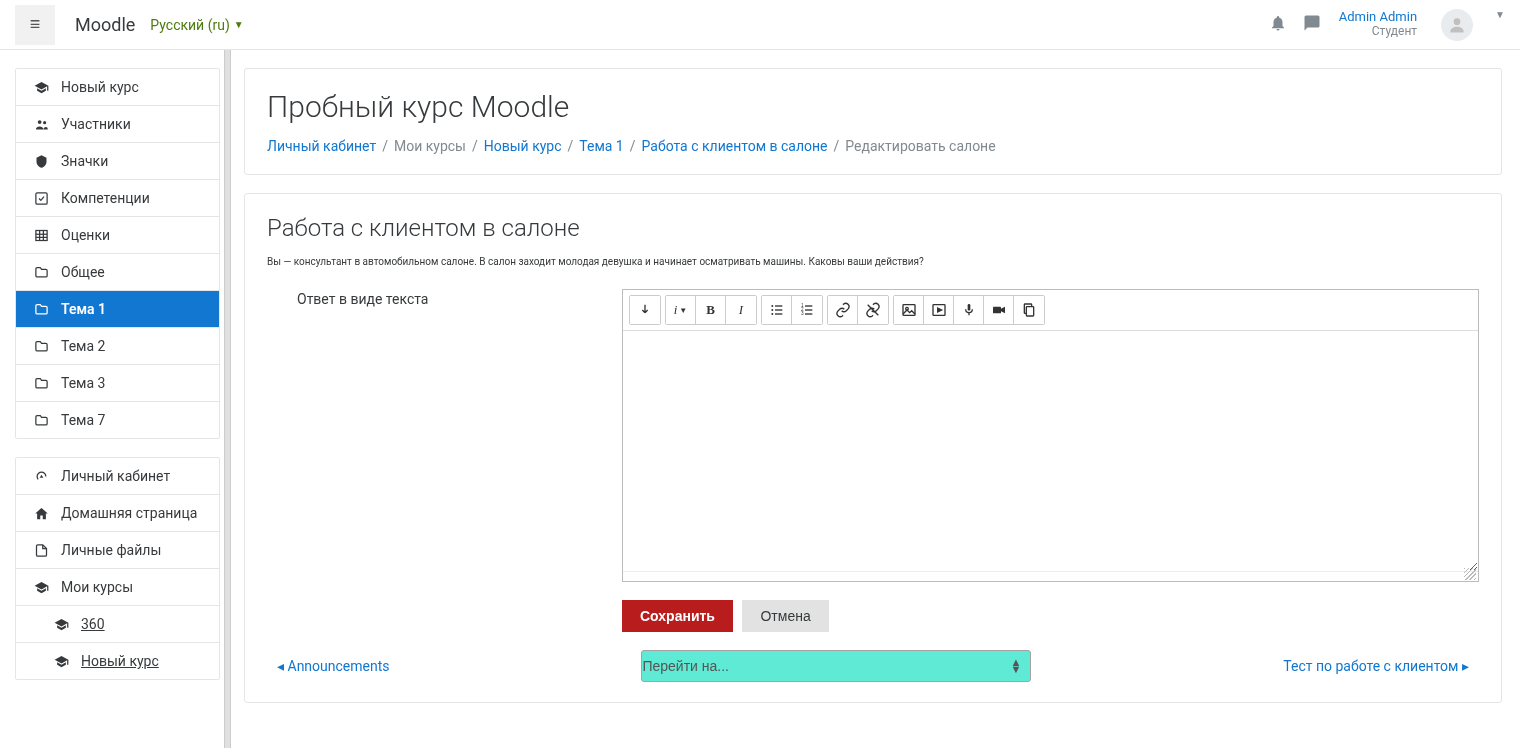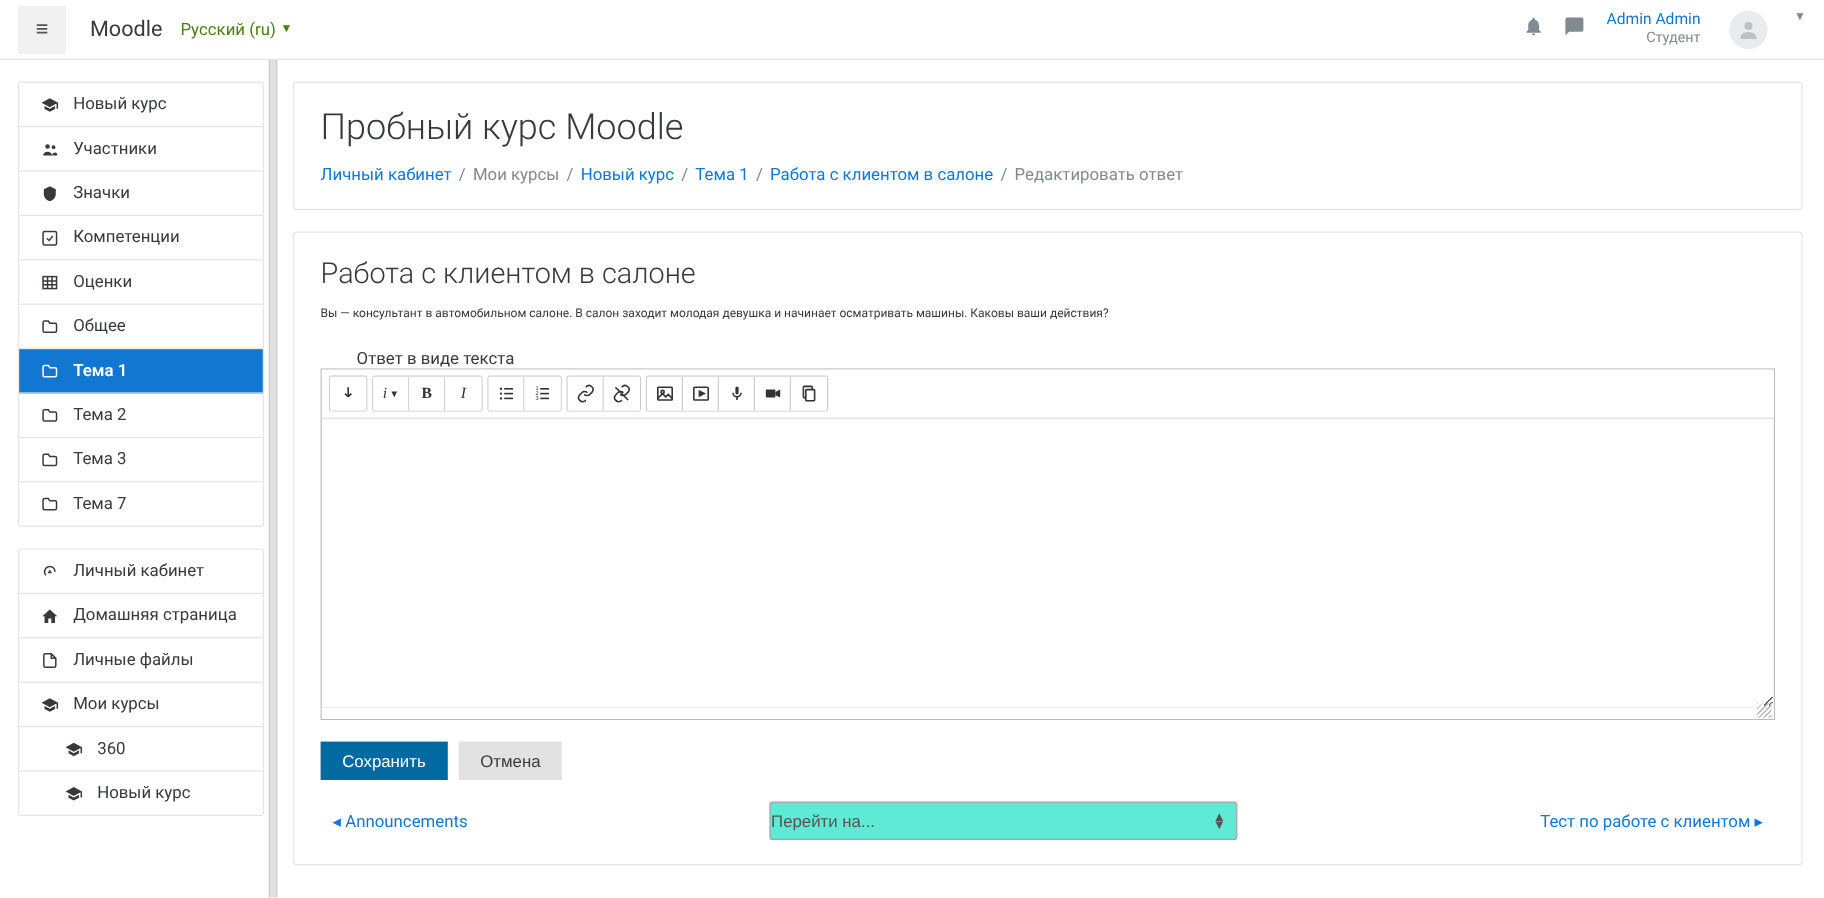--- a/index.html
+++ b/index.html
@@ -18,52 +18,52 @@
 .avatar { width: 32px; height: 32px; border-radius: 50%; background: #e9ecef; display:flex; align-items:center; justify-content:center; }
 .caret-down { margin-left: 6px; color: #818a91; font-size: 10px; cursor: pointer; }
 
 .page-body { display: flex; height: calc(748px - 50px); }
 .drawer { width: 220px; background: #fff; overflow-y: auto; padding: 18px 0 18px 15px; }
 .drawer-section { border: 1px solid #e5e5e5; border-radius: 2px; margin-bottom: 18px; }
 .drawer-item { display: flex; align-items: center; padding: 10px 15px; border-bottom: 1px solid #e5e5e5; color: #373a3c; text-decoration: none; cursor: pointer; font-size: 14px; }
 .drawer-item:last-child { border-bottom: none; }
 .drawer-item.active { background: #1177d1; color: #fff; font-weight: 600; }
 .drawer-item .icon { width: 20px; margin-right: 10px; display: inline-flex; align-items: center; justify-content: center; font-size: 14px; }
-.drawer-item.indent { padding-left: 35px; }
+.drawer-item.indent { padding-left: 35px; text-decoration: underline; }
 
 .splitter { width: 14px; background: transparent; display:flex; justify-content:center; }
 .splitter-inner { width: 7px; background: #e0e0e0; border-left:1px solid #ccc; border-right:1px solid #ccc; }
 
 .main { flex: 1; overflow-y: auto; padding: 18px 18px 18px 10px; }
 .card { border: 1px solid #e5e5e5; border-radius: 3px; padding: 20px 22px; margin-bottom: 18px; background: #fff; }
 .course-title { font-size: 30px; font-weight: 300; color: #373a3c; margin-bottom: 14px; }
 .breadcrumb { font-size: 14px; color: #818a91; }
 .breadcrumb a { color: #1177d1; text-decoration: none; }
 .breadcrumb .sep { margin: 0 6px; color: #818a91; }
 
 .activity-title { font-size: 24px; font-weight: 300; margin-bottom: 14px; }
 .activity-desc { font-size: 10px; margin-bottom: 22px; }
 
-.form-row { display: flex; flex-direction: column; }
+.form-row { display: flex; }
 .form-label { width: 355px; text-align: left; padding-left: 30px; padding-top: 2px; font-size: 14px; }
 .form-field { flex: 1; }
 
 .editor-wrap { border: 1px solid #bbb; }
 .toolbar { display: flex; padding: 5px 6px; border-bottom: 1px solid #ddd; background: #fff; gap: 4px; flex-wrap: wrap; }
 .tb-group { display: flex; border: 1px solid #ccc; border-radius: 2px; }
 .tb-btn { width: 30px; height: 28px; display: flex; align-items: center; justify-content: center; background: #fff; border: none; border-right: 1px solid #ccc; cursor: pointer; font-size: 13px; color: #333; }
 .tb-btn:last-child { border-right: none; }
 .tb-btn svg { width: 16px; height: 16px; }
 .editor-area { min-height: 240px; padding: 8px; outline: none; resize: vertical; overflow: auto; }
 .resizer { height: 10px; background: #fff; border-top: 1px solid #eee; display:flex; justify-content:flex-end; align-items:flex-end; }
 .resizer-grip { width:12px; height:12px; background: repeating-linear-gradient(135deg,#bbb,#bbb 1px,transparent 1px,transparent 3px); margin:0 2px 1px 0; cursor: nwse-resize; }
 
 .btn-row { margin-top: 18px; }
 .btn { padding: 8px 18px; border: none; font-size: 14px; cursor: pointer; margin-right: 6px; }
-.btn-primary { background: #0369a1; color: #fff; }
+.btn-primary { background: #b91c1c; color: #fff; font-weight: bold; }
 .btn-secondary { background: #e2e2e2; color: #373a3c; }
 
 .nav-activity { display: flex; align-items: center; justify-content: space-between; padding: 18px 10px 0 10px; font-size: 14px; }
 .nav-activity a { color: #1177d1; text-decoration: none; }
 .jump-select { padding: 7px 30px 7px 0; border: 1px solid #a3a3a3; border-radius: 3px; font-size: 14px; color: #555; min-width: 390px; appearance: none; background: #5eead4; }
 .select-wrap { position: relative; }
 .select-caret { position: absolute; right: 10px; top: 50%; transform: translateY(-50%); pointer-events: none; font-size: 11px; color: #555; display:flex; flex-direction:column; line-height:7px; }
 </style>
 </head>
 <body>
@@ -248,21 +248,21 @@
       </div>
   </nav>
 
   <div class="splitter">
       <div class="splitter-inner"></div>
     </div>
 
   <main class="main">
     <div class="card">
       <h1 class="course-title">Пробный курс Moodle</h1>
-      <nav class="breadcrumb" id="breadcrumb"><a href="#">Личный кабинет</a><span class="sep">/</span><span>Мои курсы</span><span class="sep">/</span><a href="#">Новый курс</a><span class="sep">/</span><a href="#">Тема 1</a><span class="sep">/</span><a href="#">Работа с клиентом в салоне</a><span class="sep">/</span><span>Редактировать ответ</span></nav>
+      <nav class="breadcrumb" id="breadcrumb"><a href="#">Личный кабинет</a><span class="sep">/</span><span>Мои курсы</span><span class="sep">/</span><a href="#">Новый курс</a><span class="sep">/</span><a href="#">Тема 1</a><span class="sep">/</span><a href="#">Работа с клиентом в салоне</a><span class="sep">/</span><span>Редактировать салоне</span></nav>
     </div>
 
     <div class="card">
       <h2 class="activity-title">Работа с клиентом в салоне</h2>
       <p class="activity-desc">Вы — консультант в автомобильном салоне. В салон заходит молодая девушка и начинает осматривать машины. Каковы ваши действия?</p>
 
       <div class="form-row">
         <div class="form-label">Ответ в виде текста</div>
         <div class="form-field">
           <div class="editor-wrap">

